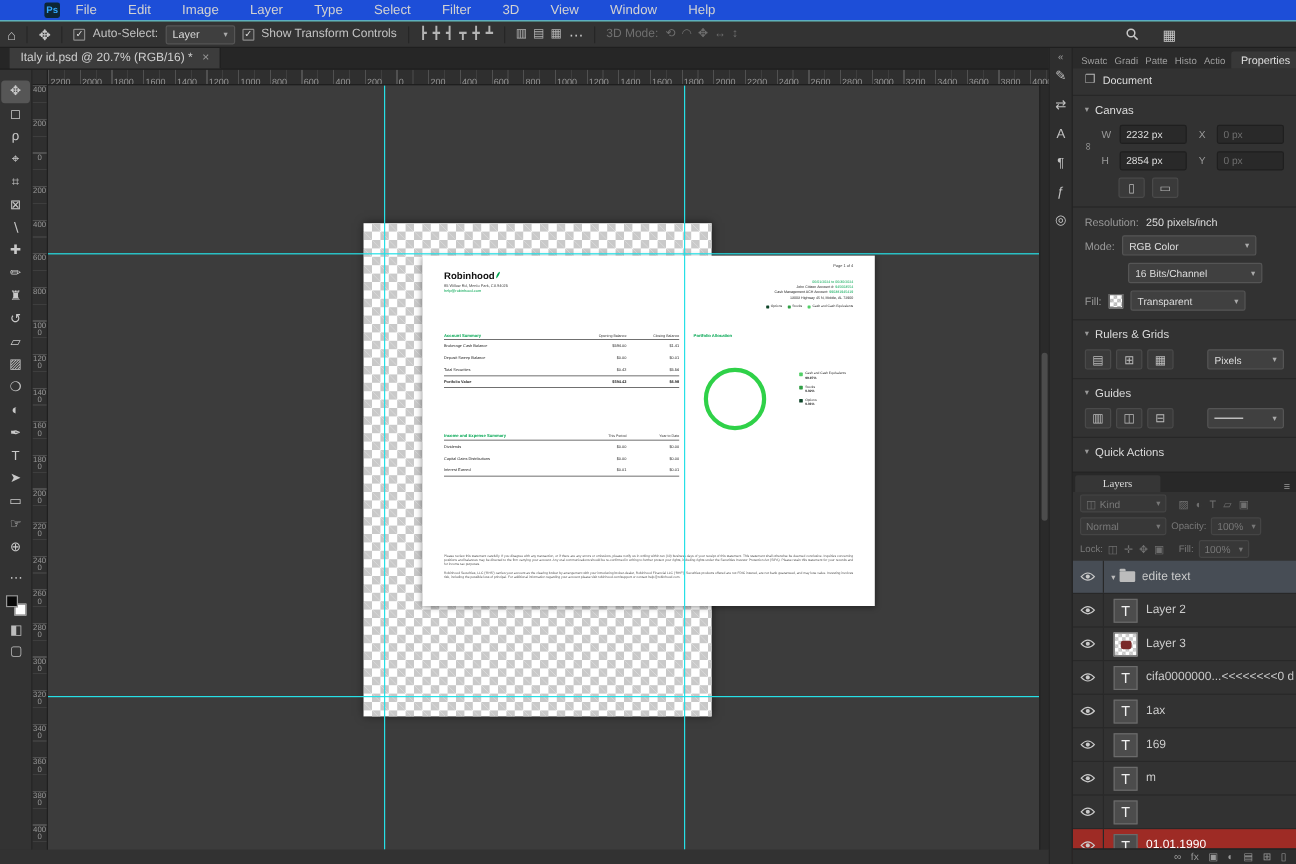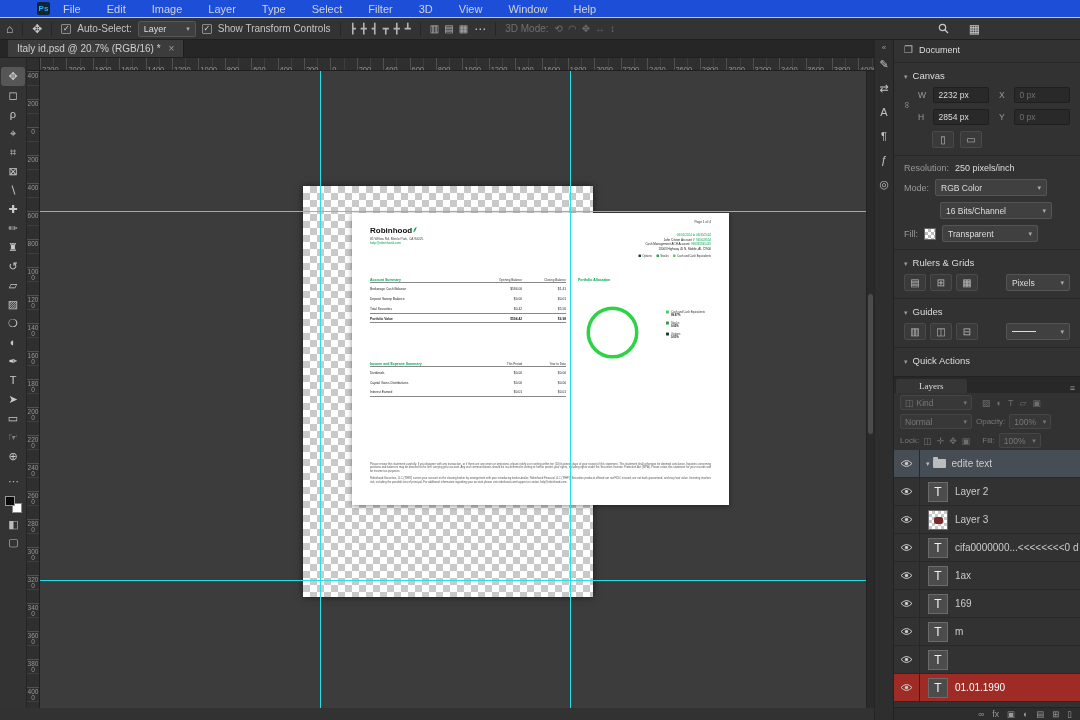--- a/index.html
+++ b/index.html
@@ -142,21 +142,21 @@
   .panels { position:absolute; left:893px; top:40px; right:0; bottom:0; background:#323232;
             border-left:1px solid #222; display:flex; flex-direction:column; z-index:30; }
   .ptabs { height:17px; background:#2a2a2a; display:flex; align-items:flex-end; padding-left:4px; }
   .ptab-s { font-size:8px; color:#9f9f9f; padding:0 3px 2px; }
   .ptab-a { font-size:9px; color:#e0e0e0; background:#383838; padding:2px 8px;
             border-radius:2px 2px 0 0; margin-left:2px; }
   .pbody { padding:5px 10px 0; font-size:9px; }
   .prow { display:flex; align-items:center; gap:6px; margin-bottom:6px; }
   .plabl { color:#9a9a9a; }
   .pval { color:#ddd; }
-  .phdr { display:flex; align-items:flex-end; gap:5px; color:#dcdcdc; font-size:9.5px; margin:6px 0; }
+  .phdr { display:flex; align-items:flex-start; gap:5px; color:#dcdcdc; font-size:9.5px; margin:6px 0; }
   .phdr .car { font-size:7px; color:#999; }
   .pdivider { border-top:1px solid #272727; margin:7px -10px; }
   .pinput { background:#292929; border:1px solid #1f1f1f; border-radius:2px; height:16px; width:58px;
             display:inline-flex; align-items:center; padding:0 4px; font-size:8.5px; color:#ddd; }
   .pinput.dimv { color:#6f6f6f; }
   .canvasgrid { position:relative; padding-left:14px; }
   .chain { position:absolute; left:0; top:13px; color:#999; font-size:9px; display:inline-block;
            transform:rotate(90deg); }
   .axlabel { width:10px; color:#9a9a9a; font-size:8.5px; }
   .pbtn { width:22px; height:17px; border:1px solid #4a4a4a; border-radius:2px; background:#3a3a3a;
@@ -592,20 +592,32 @@
     <span class="dicon">✎</span>
         <span class="dicon">⇄</span>
         <span class="dicon">A</span>
         <span class="dicon">¶</span>
         <span class="dicon">ƒ</span>
         <span class="dicon">◎</span>
       </span>
   </div>
 
   <div class="panels">
+    <div class="ptabs">
+      <span style="display:flex; align-items:flex-end;">
+
+      <span class="ptab-s">Swatc</span>
+          <span class="ptab-s">Gradi</span>
+          <span class="ptab-s">Patte</span>
+          <span class="ptab-s">Histo</span>
+          <span class="ptab-s">Actio</span>
+        </span>
+      <span class="ptab-a">Properties</span>
+
+    </div>
 
     <div class="pbody">
       <div class="prow">
         <span class="gicon">❐</span>
         <span class="pval">Document</span>
       </div>
       <div class="pdivider"></div>
 
       <div class="phdr">
         <span class="car">▾</span>

